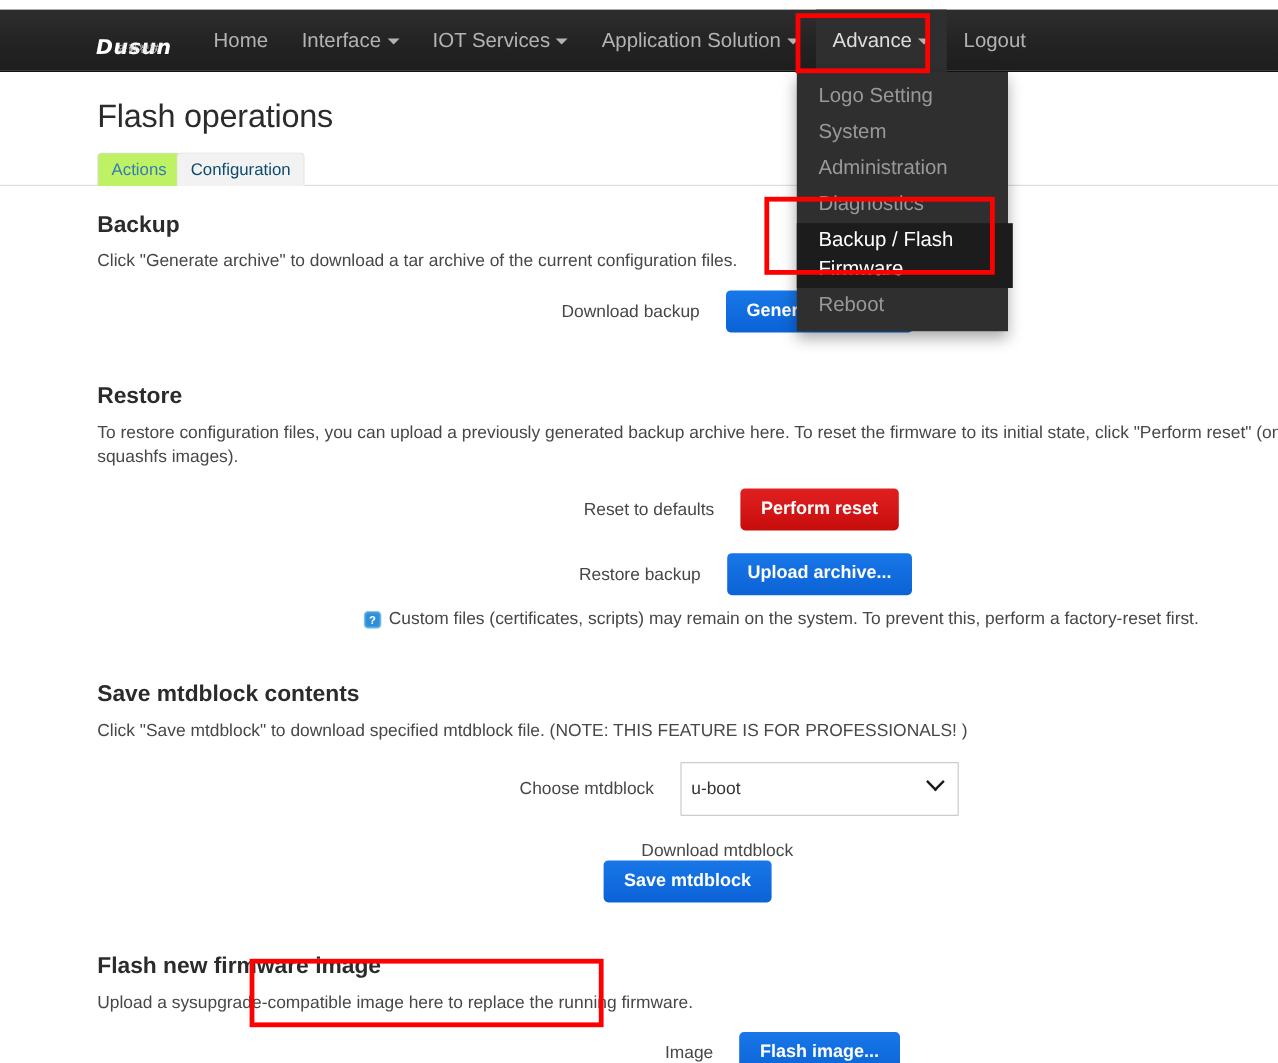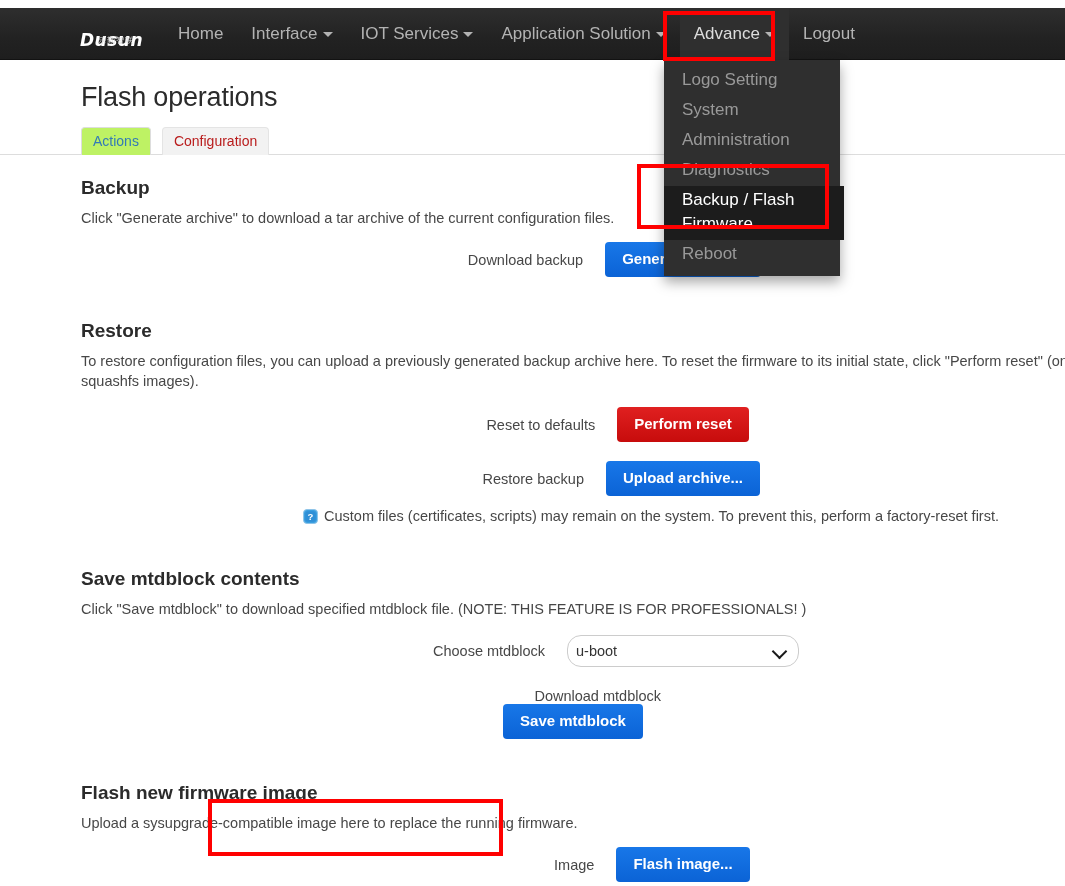--- a/index.html
+++ b/index.html
@@ -158,23 +158,22 @@
     border-bottom: none;
     border-radius: 4px 4px 0 0;
     background: #bef264;
     color: #337ab7;
     cursor: pointer;
     margin-right: -4px;
     vertical-align: bottom;
   }
   .tab.inactive {
     background: #f2f2f2;
-    color: #b91c1c;
+    color: #0c4a6e;
     border-color: #e4e4e4;
-    margin-left: 15px;
   }
 
   
   .section {
     padding-left: 81px;
   }
   .sec-h {
     font-size: 19px;
     font-weight: bold;
     color: #2b2b2b;
@@ -240,27 +239,27 @@
     flex: 0 0 auto;
   }
   .help-text {
     font-size: 14.5px;
     color: #474747;
     white-space: nowrap;
   }
 
   select.mtd {
     width: 232px;
-    height: 32px;
+    height: 45px;
     font-size: 14.5px;
     font-family: "Liberation Sans", sans-serif;
     color: #333333;
     padding: 4px 8px;
     border: 1px solid #cccccc;
-    border-radius: 14px;
+    border-radius: 1px;
     background: #ffffff;
     -webkit-appearance: none;
     appearance: none;
   }
   .select-wrap {
     position: relative;
     display: inline-block;
   }
   .select-wrap .chev {
     position: absolute;

